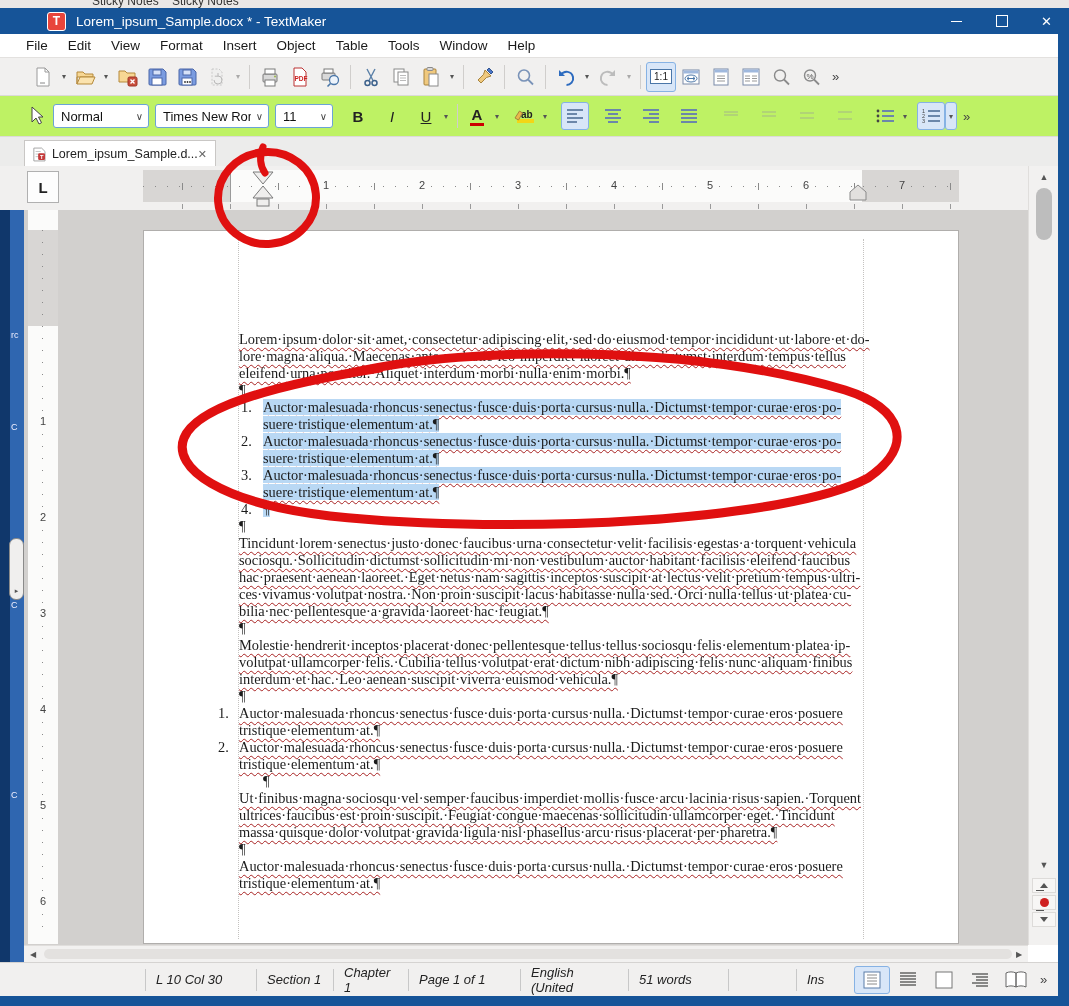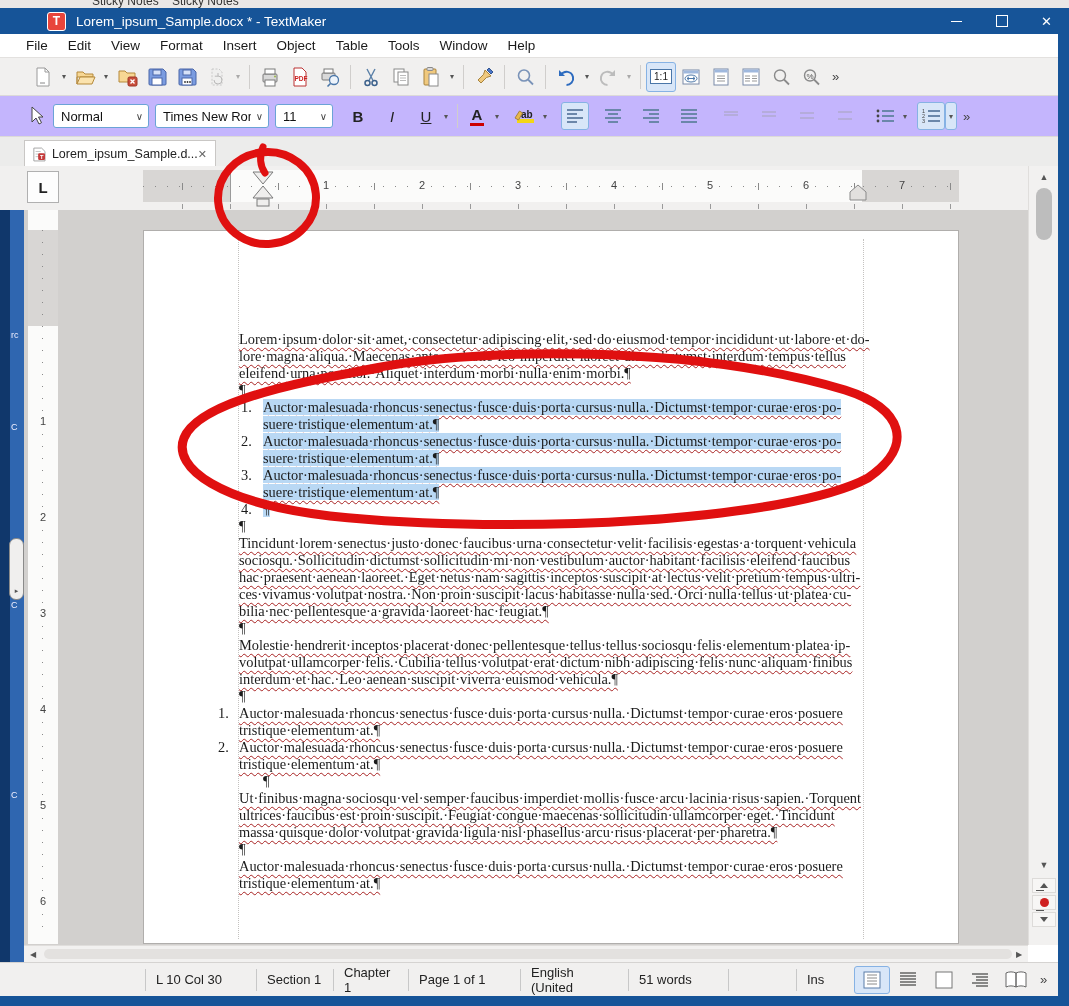--- a/index.html
+++ b/index.html
@@ -28,21 +28,21 @@
                    border-radius:7px;font-size:7px;color:#555;display:flex;align-items:flex-end;justify-content:center;padding-bottom:4px;box-sizing:border-box;}
 
   
   #menubar{left:0;top:34px;width:1058px;height:24px;background:#fff;display:flex;align-items:center;
            padding-left:16px;box-sizing:border-box;border-bottom:1px solid #e3e1df;}
   .menu-item{font-size:13.5px;color:#1a1a1a;padding:2px 10px;}
 
   
   #toolbar-main{left:0;top:58px;width:1058px;height:38px;background:#f1f0ef;display:flex;align-items:center;
                 padding-left:28px;box-sizing:border-box;border-bottom:1px solid #dcdad8;}
-  #toolbar-format{left:0;top:96px;width:1058px;height:41px;background:#c4b5fd;display:flex;align-items:center;
+  #toolbar-format{left:0;top:96px;width:1058px;height:41px;background:#bef264;display:flex;align-items:center;
                 padding-left:22px;box-sizing:border-box;border-bottom:1px solid #dcdad8;}
   .tb{width:30px;height:30px;display:flex;align-items:center;justify-content:center;flex:0 0 auto;}
   .tb2{width:28px;height:28px;display:flex;align-items:center;justify-content:center;flex:0 0 auto;}
   .car{width:12px;height:30px;display:flex;align-items:center;justify-content:center;font-size:8px;color:#555;flex:0 0 auto;}
   .sep{width:1px;height:24px;background:#d0cecc;margin:0 5px;flex:0 0 auto;}
   .on{background:#d8e6f8;border:1px solid #86b2e4;border-radius:3px;box-sizing:border-box;}
   .dis{opacity:.45;filter:grayscale(1);}
   .overflow-chevron{font-size:13px;color:#444;margin-left:6px;}
   svg{display:block;}
 
@@ -114,21 +114,21 @@
   .tri.dn{border-top:5px solid #555;}
   .pgbar{position:absolute;width:8px;height:1px;background:#555;}
   #browse-dot{width:9px;height:9px;border-radius:50%;background:#cf2020;}
   #hscroll{left:24px;top:945px;width:1004px;height:17px;background:#f2f1f0;border-top:1px solid #e0dedc;box-sizing:border-box;}
   #hthumb{position:absolute;left:20px;top:3px;width:968px;height:10px;background:#e3e1df;border-radius:5px;}
   .harrow{position:absolute;top:2px;width:14px;height:12px;color:#555;font-size:8px;display:flex;align-items:center;justify-content:center;}
 
   
   #statusbar{left:0;top:962px;width:1058px;height:34px;background:#f1f0ef;border-top:1px solid #d5d3d1;
              display:flex;align-items:center;font-size:13px;color:#222;box-sizing:border-box;}
-  .scell{height:22px;display:flex;align-items:center;padding:0 10px;border-left:1px solid #c8c8c8;box-sizing:border-box;}
+  .scell{height:22px;display:flex;align-items:center;padding:0 10px;border-left:1px solid #c8c8c8;box-sizing:border-box;font-style:italic;}
   #sb-spacer{width:145px;border:none;}
   .scell.w1{width:103px;} .scell.w2{width:77px;margin-left:8px;} .scell.w3{width:75px;} .scell.w4{width:112px;}
   .scell.w5{width:108px;} .scell.w6{width:100px;} .scell.w7{width:68px;} .scell.w8{width:50px;}
   #sb-views{display:flex;align-items:center;margin-left:8px;}
   .sbview{width:36px;height:28px;display:flex;align-items:center;justify-content:center;}
 
   
   #annotations{left:0;top:0;width:1069px;height:1006px;pointer-events:none;z-index:50;}
 </style>
 </head>

